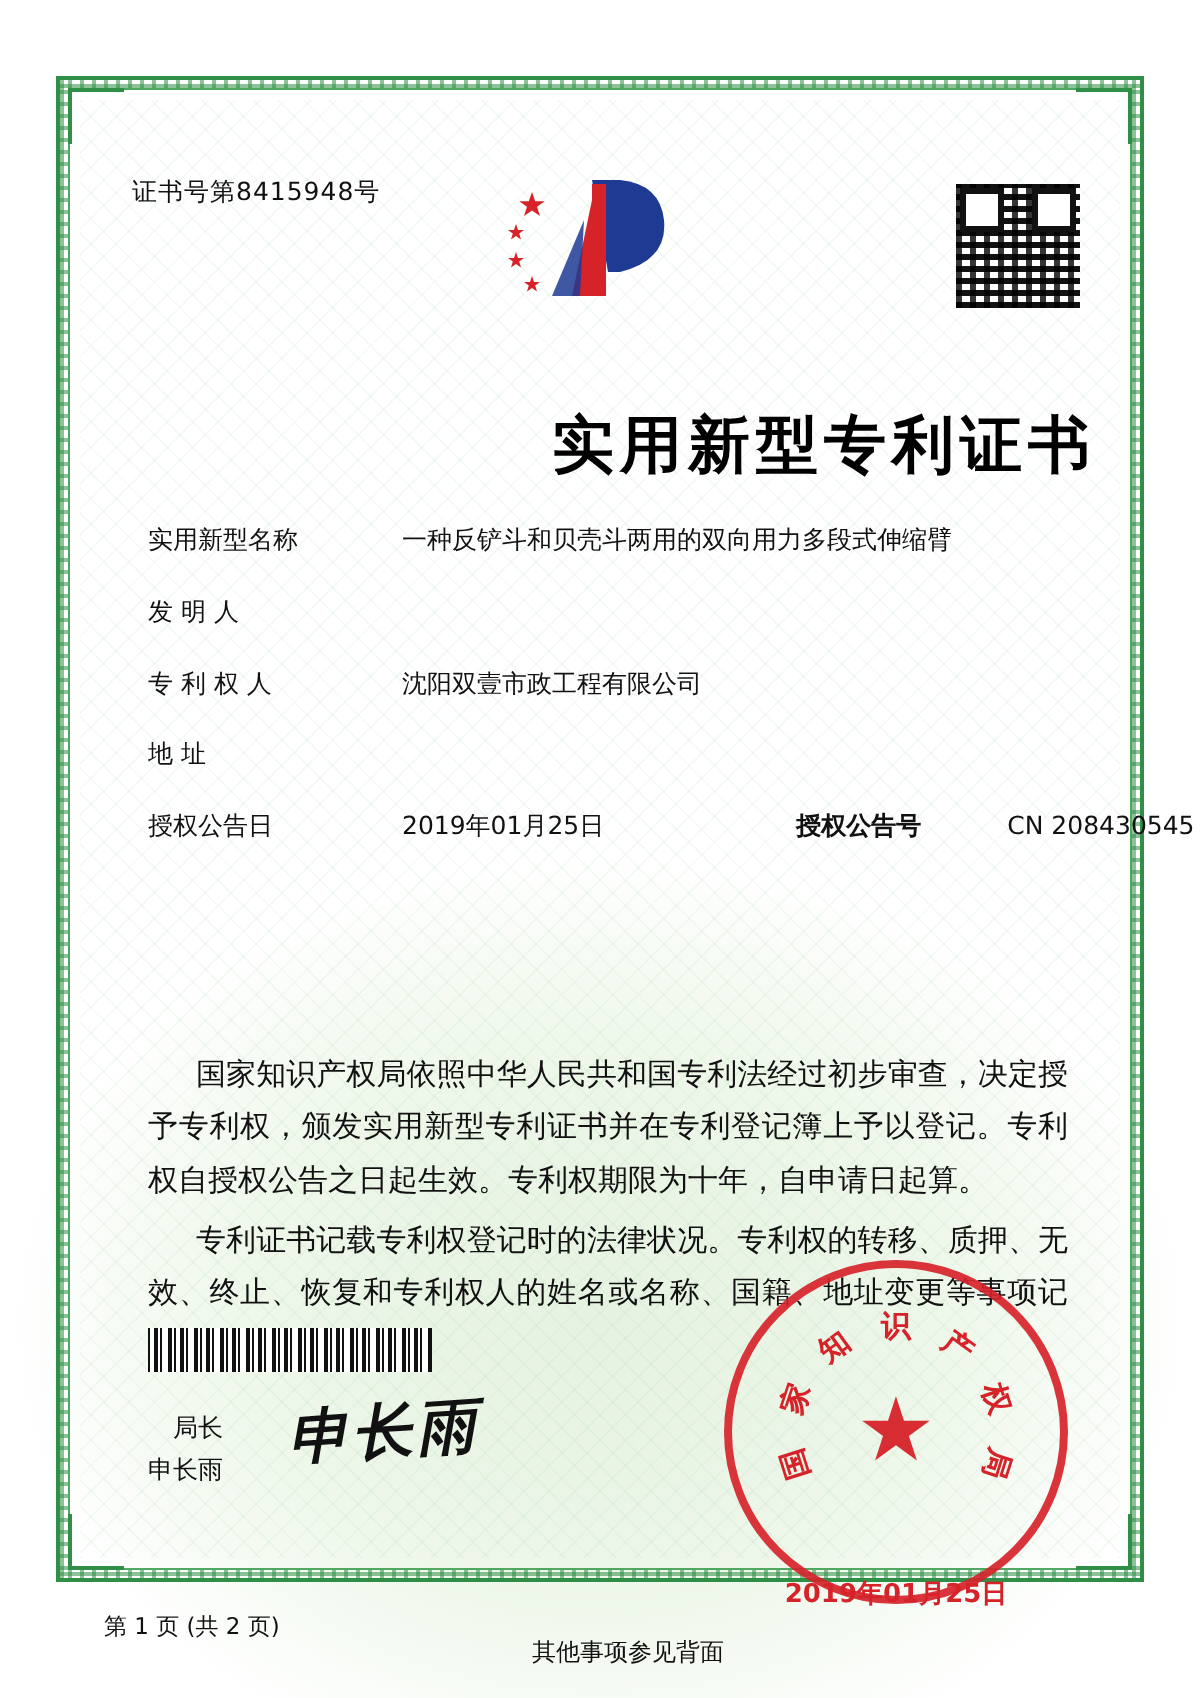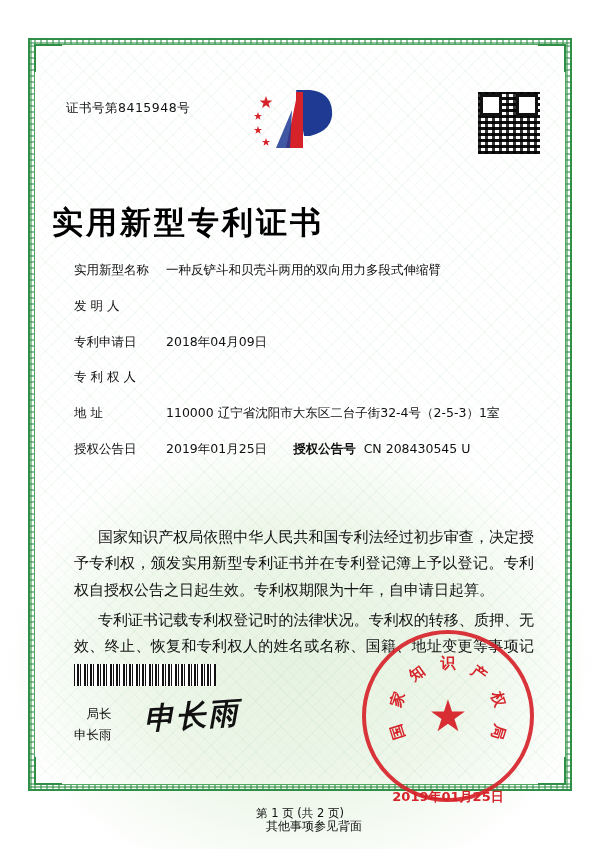--- a/index.html
+++ b/index.html
@@ -75,21 +75,21 @@
   }
 
   
   .content {
     position: absolute;
     left: 52px; top: 56px; right: 52px; bottom: 72px;
   }
 
   .cert-no {
     position: absolute;
-    left: 14px; top: 44px;
+    left: 14px; top: 32px;
     font-size: 12.5px;
     color: #111;
     letter-spacing: 0.5px;
   }
 
   .logo {
     position: absolute;
     left: 50%; top: 30px;
     transform: translateX(-50%);
     width: 96px; height: 66px;
@@ -111,39 +111,40 @@
     width: 16px; height: 16px;
     border: 3px solid #111;
     background: #fff;
   }
   .qr::before { left: 2px; top: 2px; }
   .qr::after { right: 2px; top: 2px; }
 
   .title {
     position: absolute;
     left: 0; right: 0; top: 146px;
-    text-align: left;
+    text-align: right;
     font-size: 31px;
     font-weight: bold;
     letter-spacing: 3px;
     color: #000;
     font-family: "DejaVu Sans", "Liberation Sans", sans-serif;
   }
 
   .fields {
     position: absolute;
     left: 22px; right: 14px; top: 205px;
   }
   .field-row {
     display: flex;
     align-items: center;
     margin-bottom: 17px;
     font-size: 12.5px;
     color: #111;
     line-height: 1.5;
+    gap: 35px;
   }
   .field-label {
     width: 92px;
     flex: none;
     letter-spacing: 0px;
     white-space: nowrap;
   }
   .field-value {
     flex: 1;
     word-break: break-all;
@@ -242,21 +243,21 @@
     transform: translateX(-50%);
     font-size: 13px;
     color: #d6232a;
     font-weight: bold;
     white-space: nowrap;
   }
 
   .page-no {
     position: absolute;
     left: 0; right: 0; bottom: -44px;
-    text-align: center;
+    text-align: left;
     font-size: 11.5px;
     color: #111;
   }
 
   .footer-note {
     position: absolute;
     left: 0; right: 0; bottom: 14px;
     text-align: center;
     font-size: 12px;
     color: #111;
@@ -305,32 +306,28 @@
       <div class="field-row">
         <div class="field-label">实用新型名称</div>
         <div class="field-value">一种反铲斗和贝壳斗两用的双向用力多段式伸缩臂</div>
       </div>
 
       <div class="field-row">
         <div class="field-label">发 明 人</div>
       </div>
 
 
-      <div class="field-row">
-        <div class="field-label">专利申请日</div>
-        <div class="field-value">2018年04月09日</div>
-      </div>
 
       <div class="field-row">
         <div class="field-label">专 利 权 人</div>
+        <div class="field-value">沈阳双壹市政工程有限公司</div>
       </div>
 
       <div class="field-row">
         <div class="field-label">地 址</div>
-        <div class="field-value">110000 辽宁省沈阳市大东区二台子街32-4号（2-5-3）1室</div>
       </div>
 
       <div class="field-row dual">
         <div class="field-label">授权公告日</div>
         <div class="field-value">2019年01月25日</div>
         <div class="field-sep"></div>
         <div class="field-label2">授权公告号</div>
         <div class="field-value">CN 208430545 U</div>
       </div>
 

